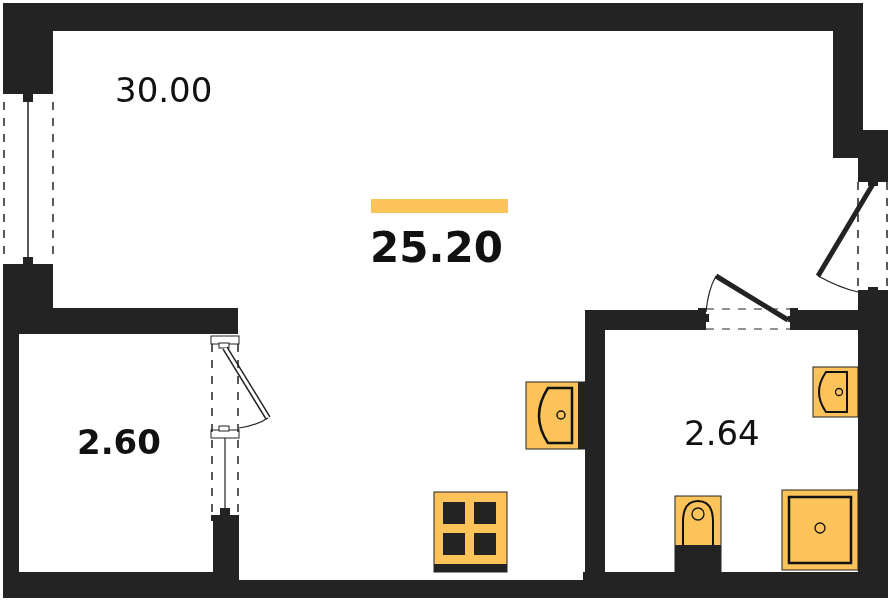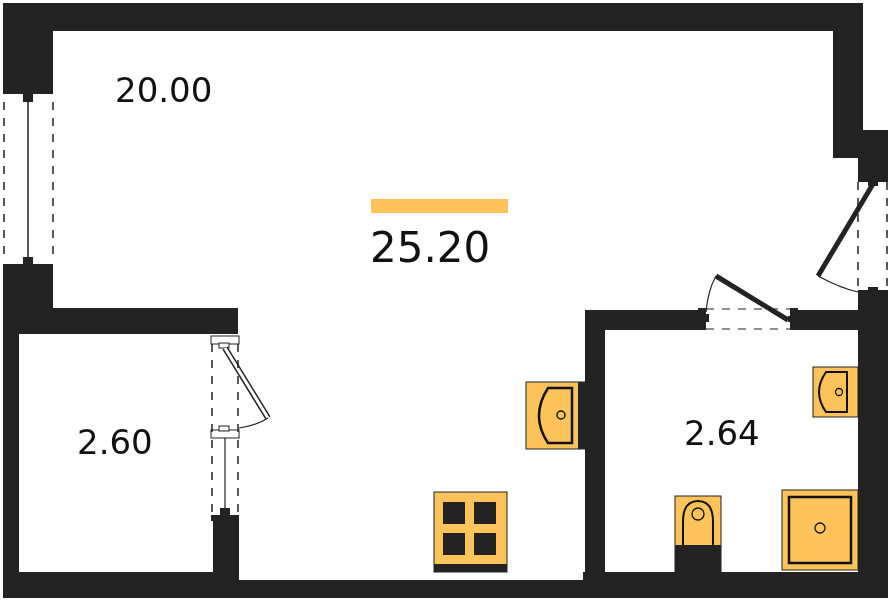--- a/index.html
+++ b/index.html
@@ -1,19 +1,19 @@
 <!DOCTYPE html>
 <html><head>
 <meta charset="utf-8">
 <style>
   html,body{margin:0;padding:0;background:#ffffff;}
   body{width:891px;height:600px;position:relative;overflow:hidden;font-family:"DejaVu Sans","Liberation Sans",sans-serif;}
   svg{position:absolute;left:0;top:0;}
   .label{position:absolute;color:#111;font-size:34px;line-height:1;}
-  .total{position:absolute;font-weight:normal;font-size:42px;color:#111;line-height:1;text-align:right;}
+  .total{position:absolute;font-weight:bold;font-size:42px;color:#111;line-height:1;text-align:right;}
   .total-bar{position:absolute;}
 </style>
 </head>
 <body>
 
 <svg width="891" height="600" viewBox="0 0 891 600" xmlns="http://www.w3.org/2000/svg">
   <g fill="#232323">
 
     <rect x="3" y="3" width="860" height="28"></rect>
 
@@ -117,15 +117,15 @@
   <g>
     <rect x="782" y="490" width="76" height="80" fill="#FBC35A" stroke="#232323" stroke-width="1"></rect>
     <rect x="789" y="497" width="62" height="66" fill="none" stroke="#111" stroke-width="2.5"></rect>
     <circle cx="820" cy="528" r="5" fill="none" stroke="#111" stroke-width="1.3"></circle>
   </g>
 </svg>
 
 <div class="total-bar" style="left:371px;top:199px;width:137px;height:14px;background:#FBC35A;"></div>
 <div class="total" style="left:370px;top:227px;">25.20</div>
 
-<div class="label" style="left:115px;top:73px;">20.00</div>
-<div class="label" style="left:77px;top:425px;">2.60</div>
+<div class="label" style="left:115px;top:73px;">30.00</div>
+<div class="label" style="left:77px;top:425px;font-weight:bold;">2.60</div>
 <div class="label" style="left:684px;top:416px;">2.64</div>
 
 </body></html>

